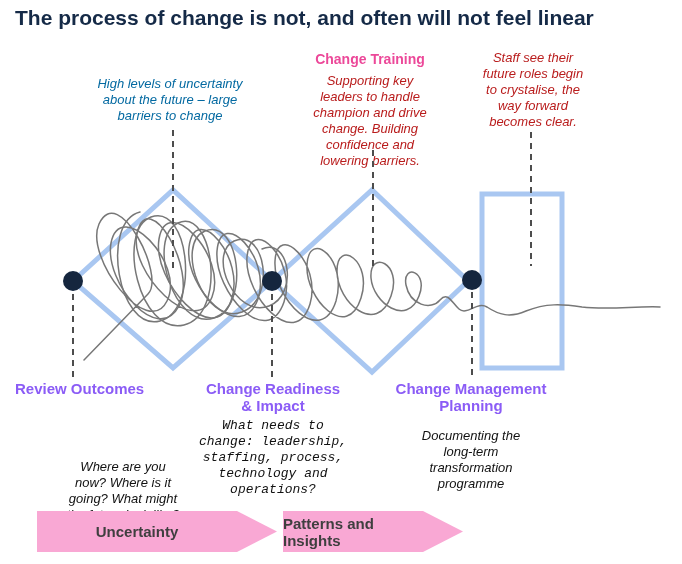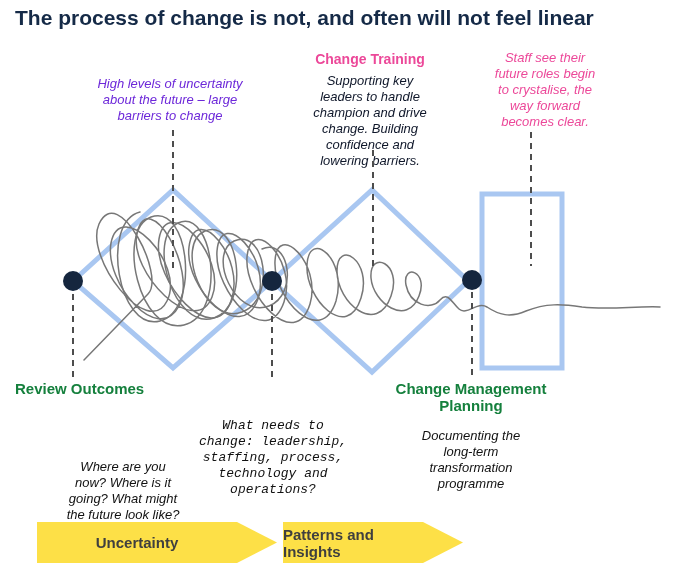--- a/index.html
+++ b/index.html
@@ -12,41 +12,41 @@
     font-size:21px;font-weight:bold;color:#152a47;letter-spacing:0px;
   }
   .art{position:absolute;left:0;top:0;}
   .blue{fill:none;stroke:#a9c7f1;stroke-width:5;}
   .scribble{fill:none;stroke:#777777;stroke-width:1.5;stroke-linecap:round;stroke-linejoin:round;}
   .dash{stroke:#4d4d4d;stroke-width:2;stroke-dasharray:6 5;}
   .dot{fill:#15263e;}
   .ann{
     position:absolute;font-size:13px;font-style:italic;line-height:16px;text-align:center;
   }
-  .gray1{left:80px;top:76px;width:180px;color:#6d28d9;}
+  .gray1{left:80px;top:76px;width:180px;color:#0369a1;}
   .ann-title{
     position:absolute;left:290px;top:51px;width:160px;text-align:center;
     font-size:14px;font-weight:bold;color:#ec4899;
   }
-  .black{left:295px;top:73px;width:150px;color:#0f172a;}
-  .gray2{left:475px;top:50px;width:140px;color:#ec4899;}
+  .black{left:295px;top:73px;width:150px;color:#b91c1c;}
+  .gray2{left:463px;top:50px;width:140px;color:#b91c1c;}
   .ms-title{
-    position:absolute;font-size:15px;font-weight:bold;color:#15803d;line-height:17px;text-align:center;
+    position:absolute;font-size:15px;font-weight:bold;color:#8b5cf6;line-height:17px;text-align:center;
   }
   .t1{left:15px;top:380px;width:200px;text-align:left;}
   .t2{left:188px;top:380px;width:170px;}
   .t3{left:376px;top:380px;width:190px;}
   .ms-body{
     position:absolute;font-size:13px;font-style:italic;color:#111111;line-height:16px;text-align:center;
   }
   .b1{left:48px;top:424px;width:150px;margin-top:35px;}
   .b2{left:198px;top:418px;width:150px;font-family:Liberation Mono, monospace;}
   .b3{left:396px;top:428px;width:150px;}
   .phase{
-    position:absolute;top:522px;height:41px;background:#fde047;
+    position:absolute;top:511px;height:41px;background:#f9a8d4;
     display:flex;align-items:center;justify-content:center;
     clip-path:polygon(0 0,calc(100% - 40px) 0,100% 50%,calc(100% - 40px) 100%,0 100%);
   }
   .phase span{
     font-size:15px;font-weight:bold;color:#3f3f3f;padding-right:40px;
   }
   .p1{left:37px;width:240px;}
   .p2{left:283px;width:180px;}
   .p3{left:470px;width:210px;}
 </style>
@@ -123,20 +123,21 @@
     <line class="dash" x1="472" y1="292" x2="472" y2="376"></line>
 
     <circle class="dot" cx="73" cy="281" r="10"></circle>
     <circle class="dot" cx="272" cy="281" r="10"></circle>
     <circle class="dot" cx="472" cy="280" r="10"></circle>
   </svg>
 
   <div class="ms-title t1">Review Outcomes</div>
   <div class="ms-body b1">Where are you<br>now? Where is it<br>going? What might<br>the future look like?</div>
 
+  <div class="ms-title t2">Change Readiness<br>&amp; Impact</div>
   <div class="ms-body b2">What needs to<br>change: leadership,<br>staffing, process,<br>technology and<br>operations?</div>
 
   <div class="ms-title t3">Change Management<br>Planning</div>
   <div class="ms-body b3">Documenting the<br>long-term<br>transformation<br>programme</div>
 
   <div class="phase p1">
     <span>Uncertainty</span>
   </div>
   <div class="phase p2">
     <span>Patterns and Insights</span>

